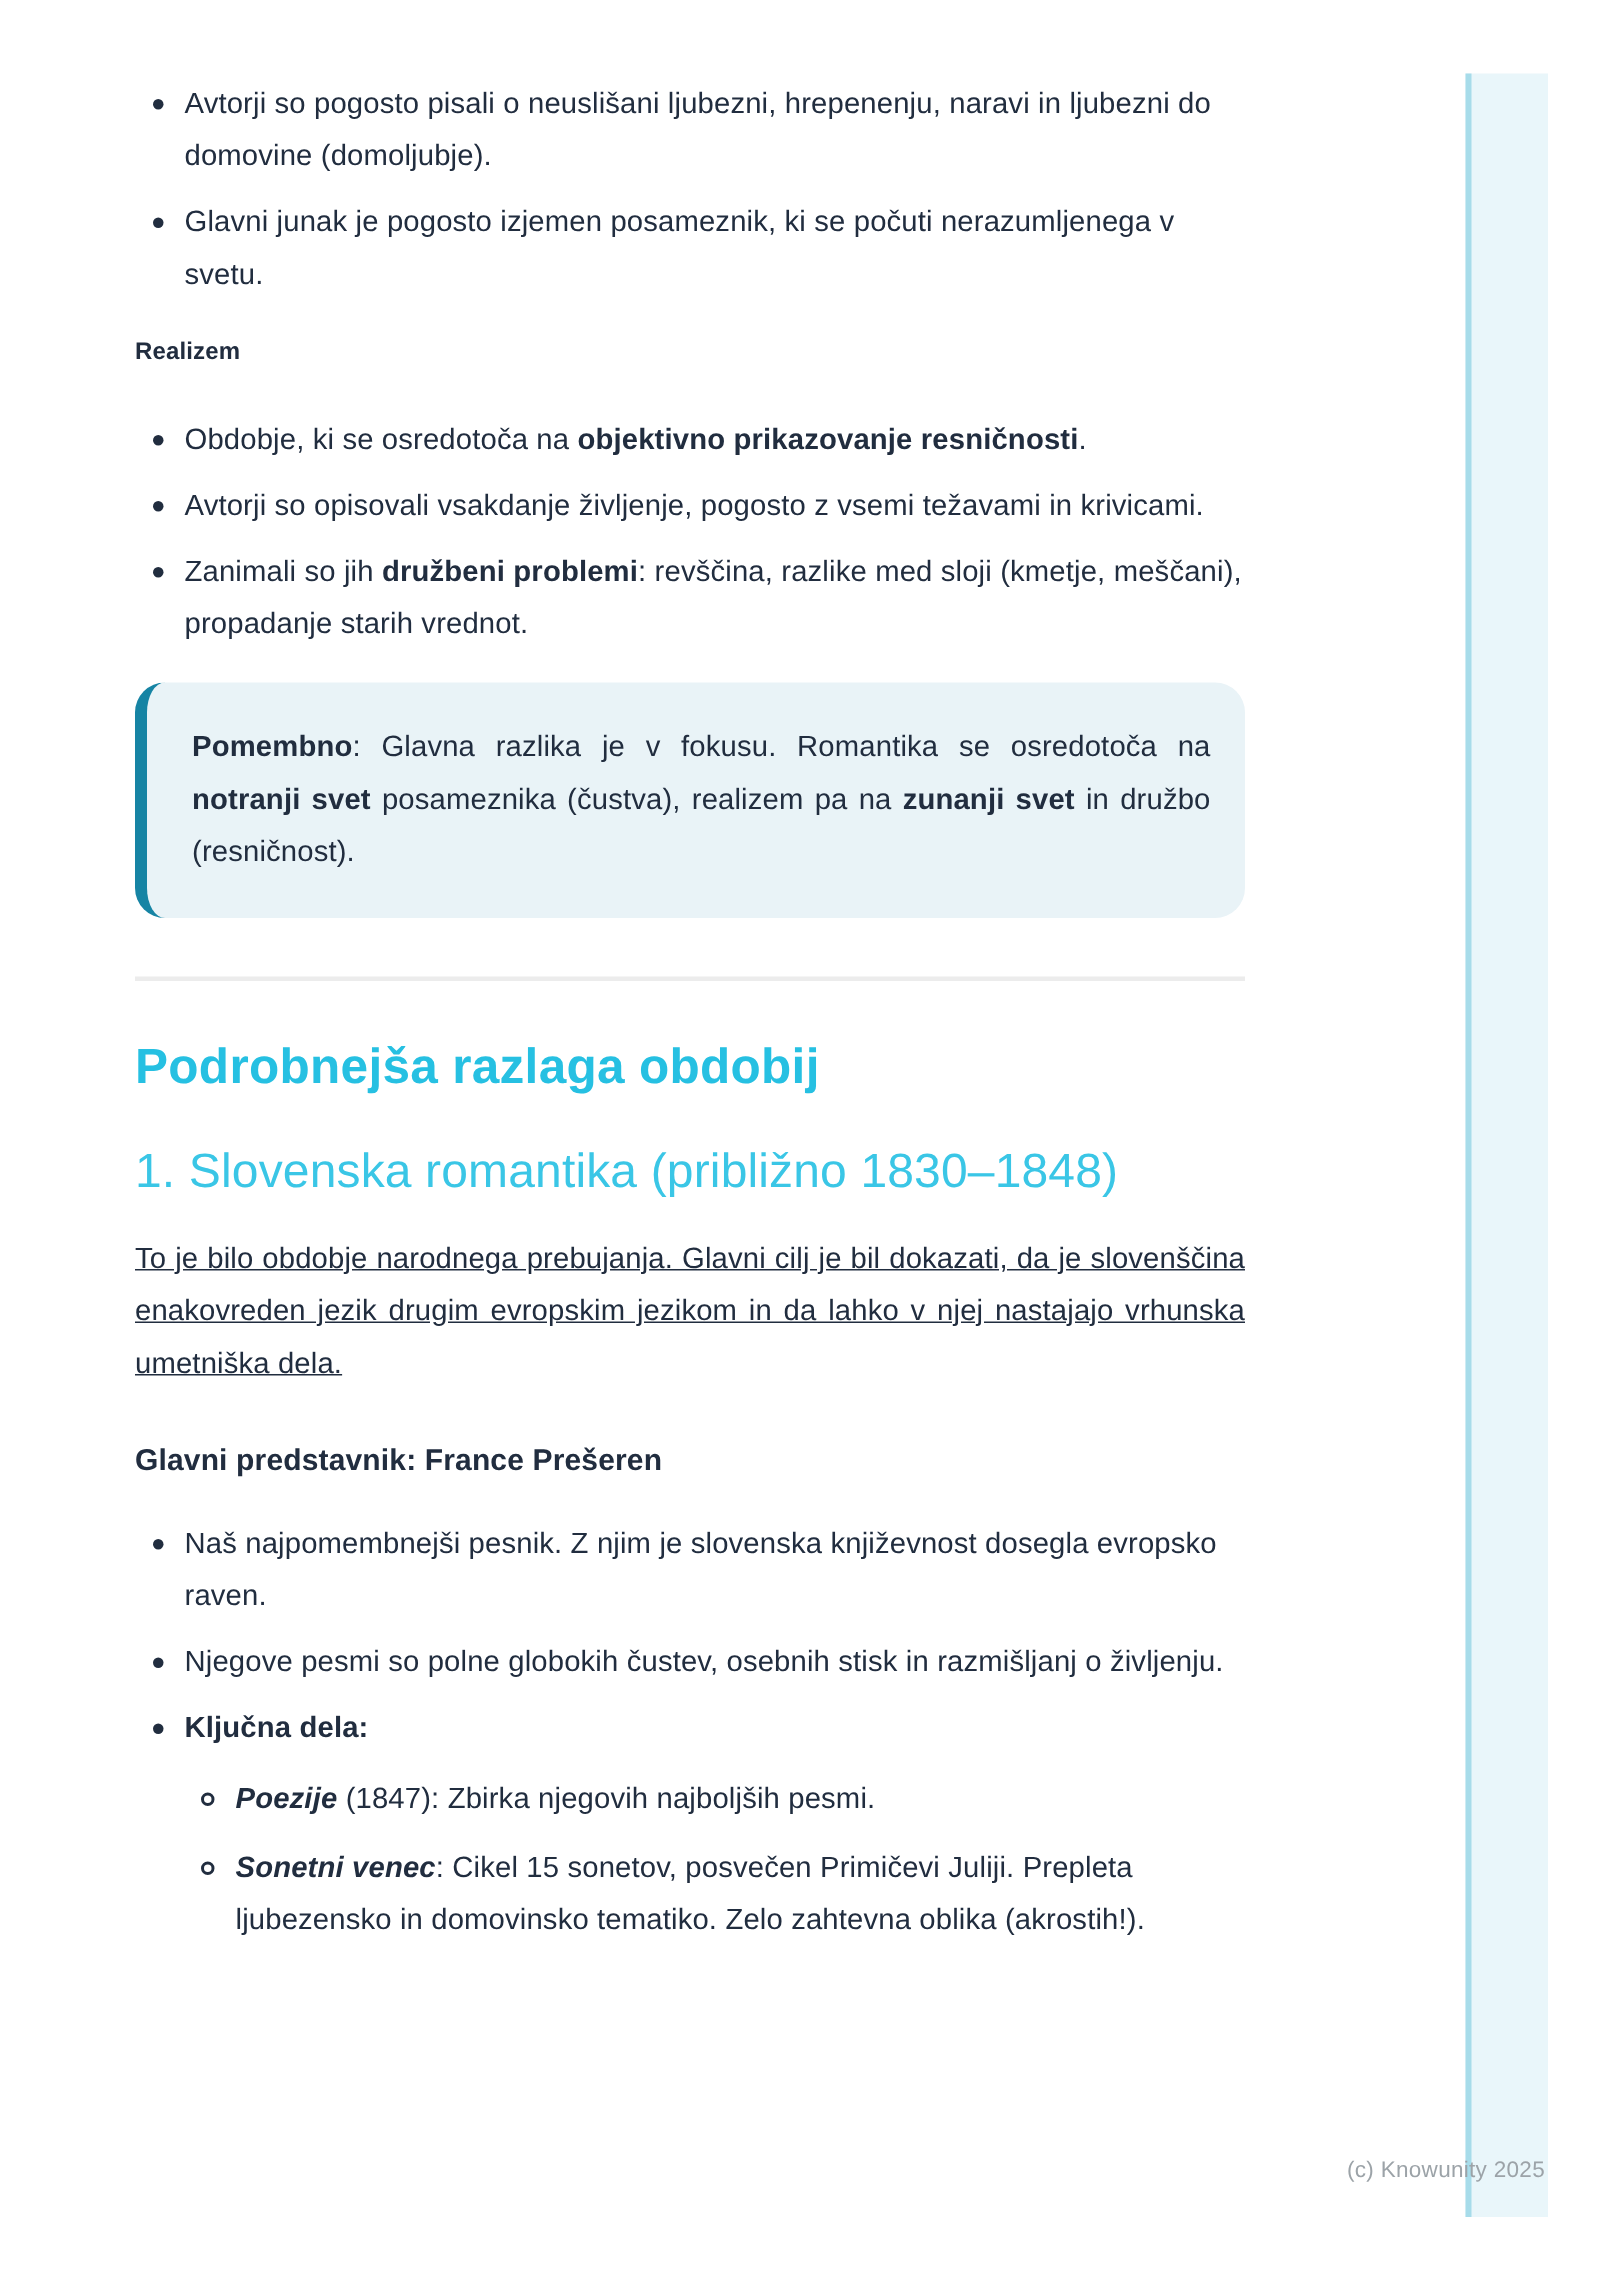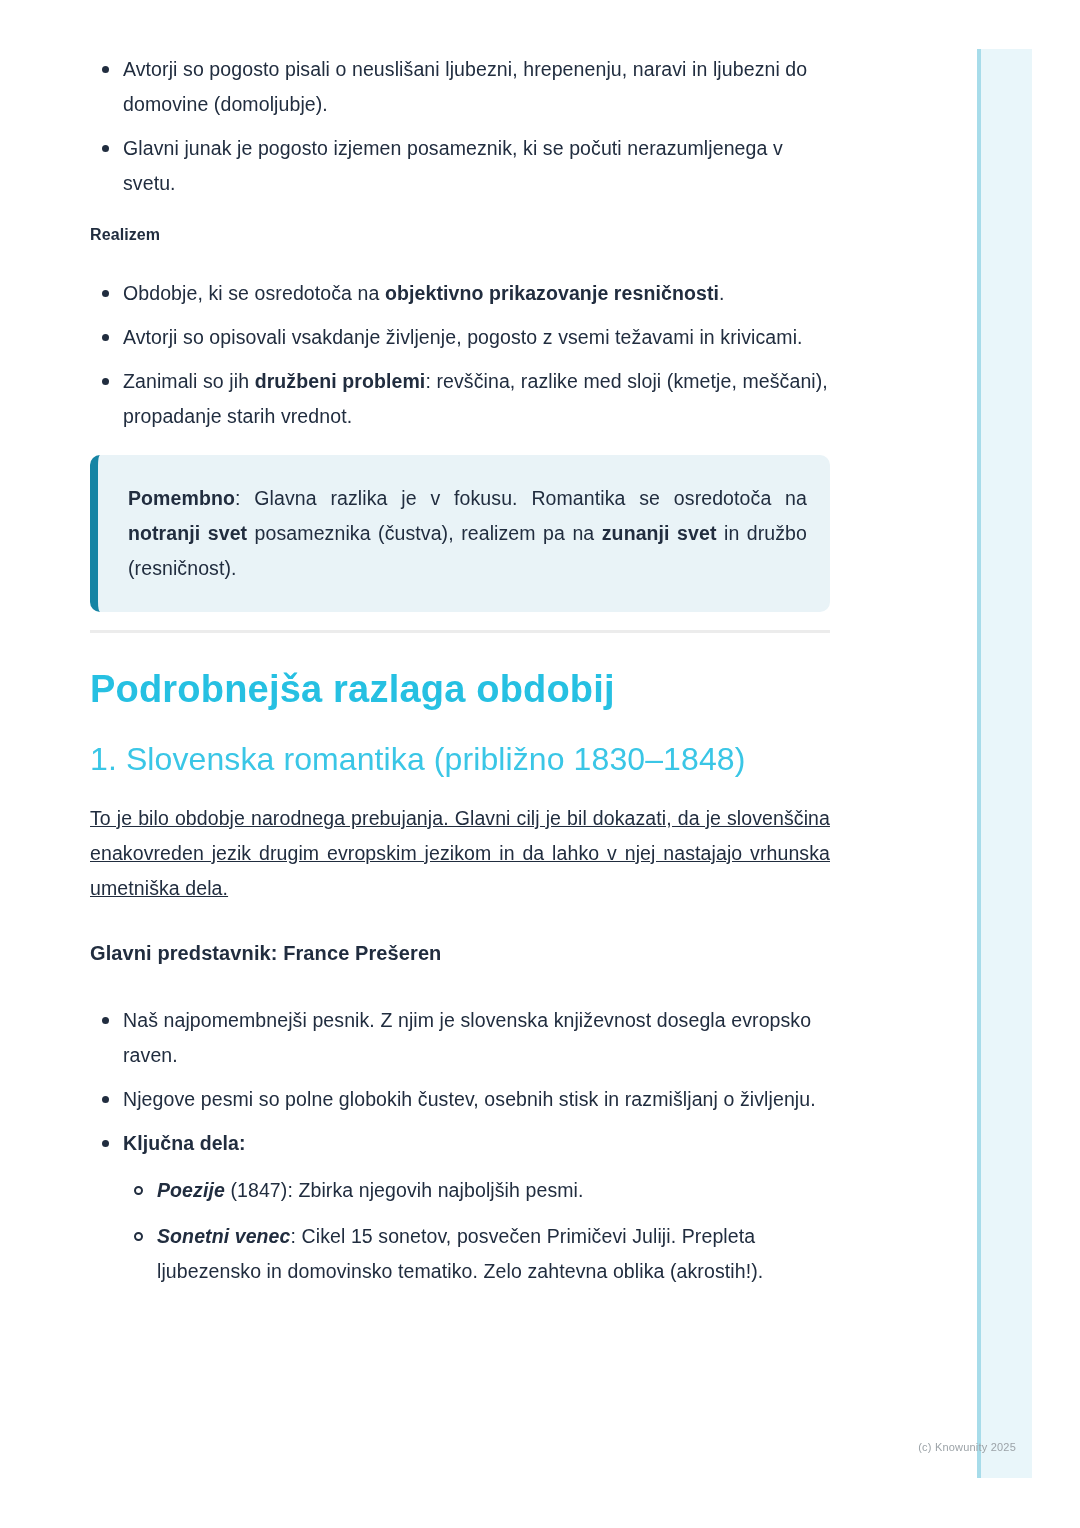--- a/index.html
+++ b/index.html
@@ -39,40 +39,40 @@
   .sub-list > li{position:relative;padding-left:34px;margin-bottom:11px;}
   .sub-list > li::before{
     content:'';position:absolute;left:11px;top:13px;
     width:5px;height:5px;border:2px solid var(--text);border-radius:50%;
     background:transparent;
   }
   .b{font-weight:700;}
   .i{font-style:italic;}
   h3{font-size:16px;line-height:28px;font-weight:700;margin:20px 0 27px;color:var(--text);}
   .callout{
-    margin:21px 0 18px;
+    margin:21px 0 39px;
     background:var(--callout-bg);
     border-left:8px solid var(--callout-border);
-    border-radius:10px;
+    border-radius:20px;
     padding:26px 23px 26px 30px;
   }
   .callout p{margin:0;text-align:justify;}
   hr.divider{border:none;height:3px;background:var(--divider);margin:0 0 35px;}
-  h1{font-size:38px;line-height:43px;font-weight:800;color:var(--h1);margin:0 0 31px;letter-spacing:0.2px;}
+  h1{font-size:33px;line-height:43px;font-weight:800;color:var(--h1);margin:0 0 31px;letter-spacing:0.2px;}
   h2{font-size:32px;line-height:35px;font-weight:400;color:var(--h2);margin:0 0 24px;}
   .para{margin:16px 0 33px;text-align:justify;text-decoration:underline;}
-  h4{font-size:20px;line-height:28px;font-weight:700;margin:0 0 36px;color:var(--text);}
+  h4{font-size:20px;line-height:28px;font-weight:700;margin:0 0 24px;color:var(--text);}
   .edge-strip{
     position:absolute;left:977px;top:49px;width:55px;height:1429px;
     background:var(--strip-bg);
     border-left:4px solid var(--strip-edge);
   }
   .footer{
-    position:absolute;top:1436px;right:64px;
-    font-size:11px;line-height:22px;color:var(--footer);letter-spacing:0.2px;
+    position:absolute;top:1436px;right:50px;
+    font-size:15px;line-height:22px;color:var(--footer);letter-spacing:0.2px;
     z-index:2;
   }
 </style>
 </head>
 <body>
 
 <div class="page">
   <div class="content">
 
     <ul class="main-list">

